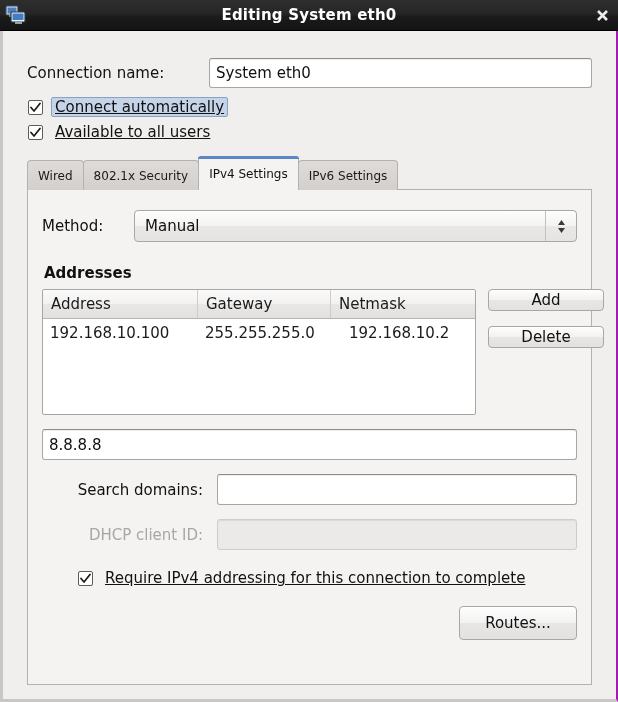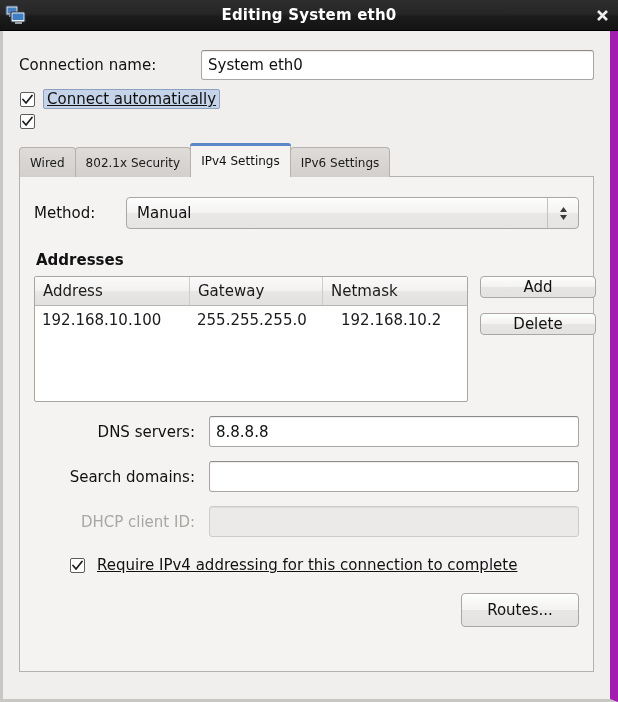--- a/index.html
+++ b/index.html
@@ -70,24 +70,24 @@
     font-family: "DejaVu Sans", sans-serif;
     cursor: pointer;
   }
 
   
   .window-body {
     flex: 1 1 auto;
     position: relative;
     background: #f0efee;
     border-left: 3px solid #c9c7c4;
-    border-right: 8px solid #a21caf;
+    border-right: 2px solid #a21caf;
     border-bottom: 3px solid #c9c7c4;
     box-sizing: border-box;
-    padding: 8px;
+    padding: 16px;
     overflow: hidden;
   }
   .inner {
     padding: 9px 8px 0 8px;
     box-sizing: border-box;
     height: 100%;
   }
 
   
   .row {
@@ -385,20 +385,21 @@
         </span>
         <span class="cb-label focus">Connect automatically</span>
       </div>
 
       <div class="row check-row second">
         <span class="cb">
           <svg width="11" height="11" viewBox="0 0 11 11">
               <path d="M1 5.5 L4 9 L10 1.5" stroke="#1b1b1b" stroke-width="1.7" fill="none" stroke-linecap="round" stroke-linejoin="round"></path>
             </svg>
         </span>
+        <span class="cb-label">Available to all users</span>
       </div>
 
       <div class="notebook">
         <div class="tabstrip">
           <div class="tab">
             <span>Wired</span>
           </div>
           <div class="tab">
             <span>802.1x Security</span>
           </div>
@@ -440,21 +441,20 @@
                 <div class="td c2">192.168.10.2</div>
               </div>
             </div>
             <div class="addr-buttons">
               <div class="btn">Add</div>
               <div class="btn">Delete</div>
             </div>
           </div>
 
           <div class="row field-row">
-            <div class="lbl field-label">DNS servers:</div>
             <div class="entry field-entry">8.8.8.8</div>
           </div>
 
           <div class="row field-row">
             <div class="lbl field-label">Search domains:</div>
             <div class="entry field-entry"></div>
           </div>
 
           <div class="row field-row">
             <div class="lbl dim field-label">DHCP client ID:</div>

